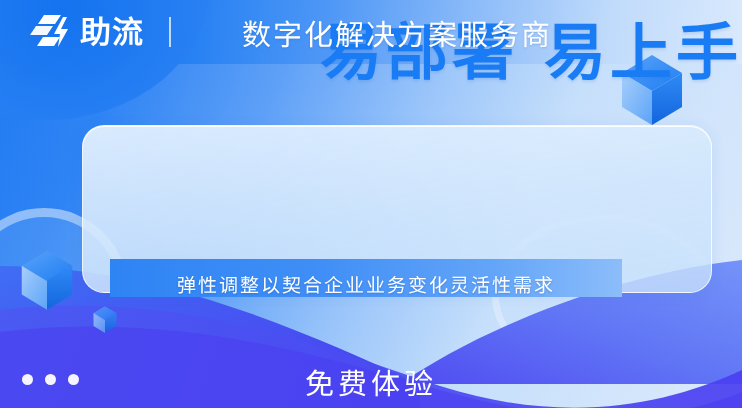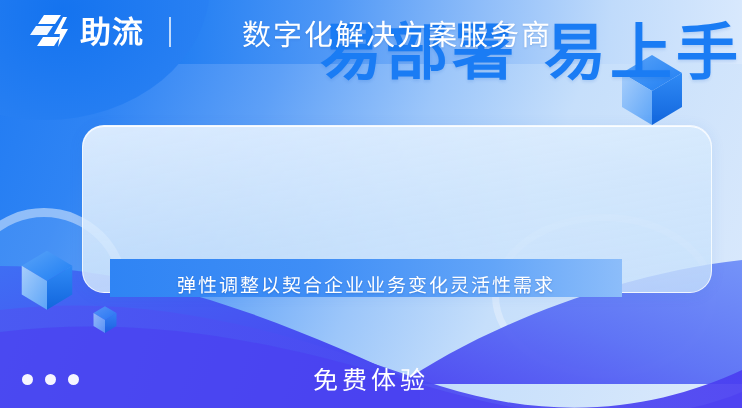--- a/index.html
+++ b/index.html
@@ -193,21 +193,21 @@
     text-shadow: 0 1px 2px rgba(20,70,160,0.3);
   }
 
   
   .cta {
     position: absolute;
     left: 0; right: 0;
     top: 360px;
     text-align: center;
     color: #ffffff;
-    font-size: 25px;
+    font-size: 29px;
     letter-spacing: 4px;
     z-index: 9;
     white-space: nowrap;
   }
 
   
   .dots {
     position: absolute;
     left: 22px;
     top: 374px;

